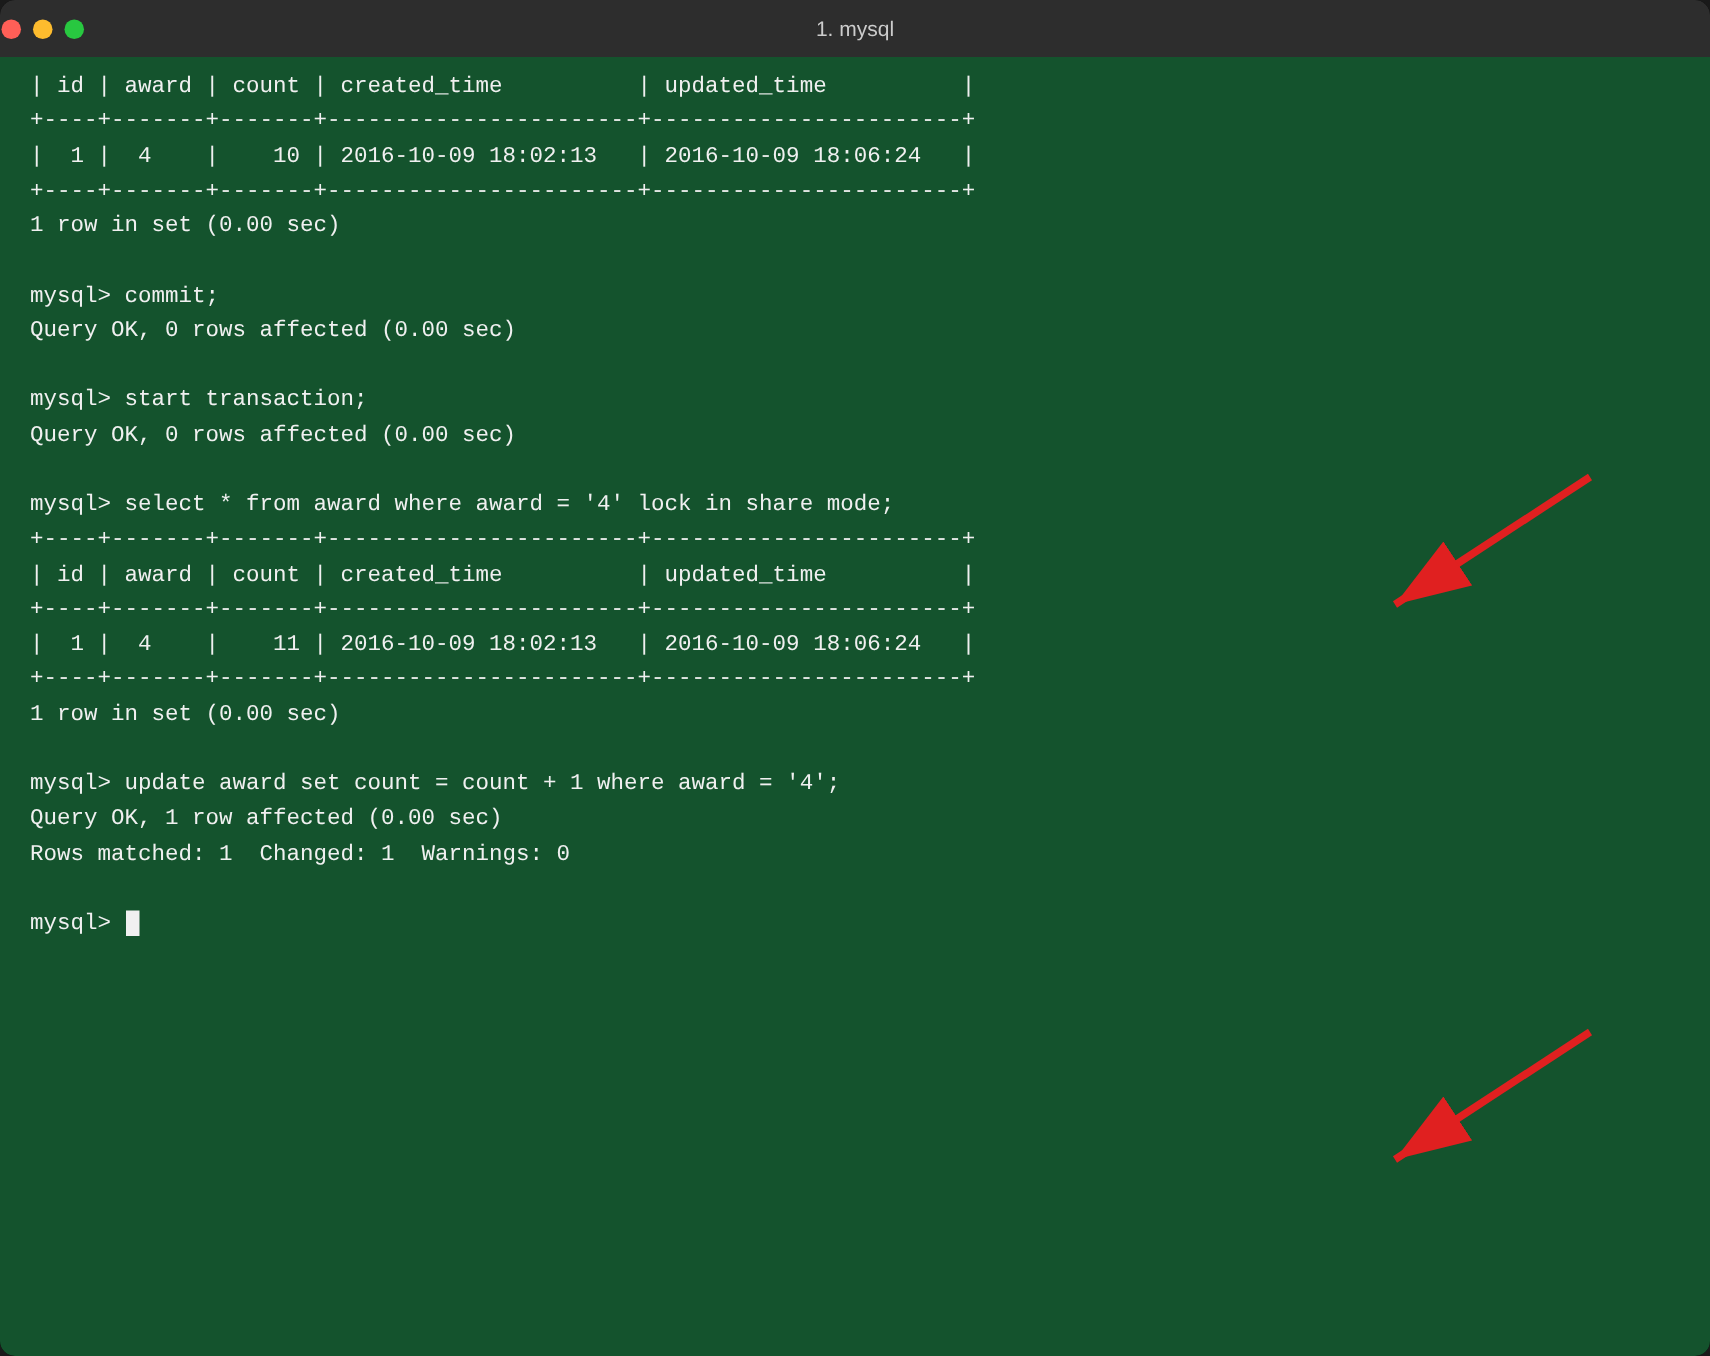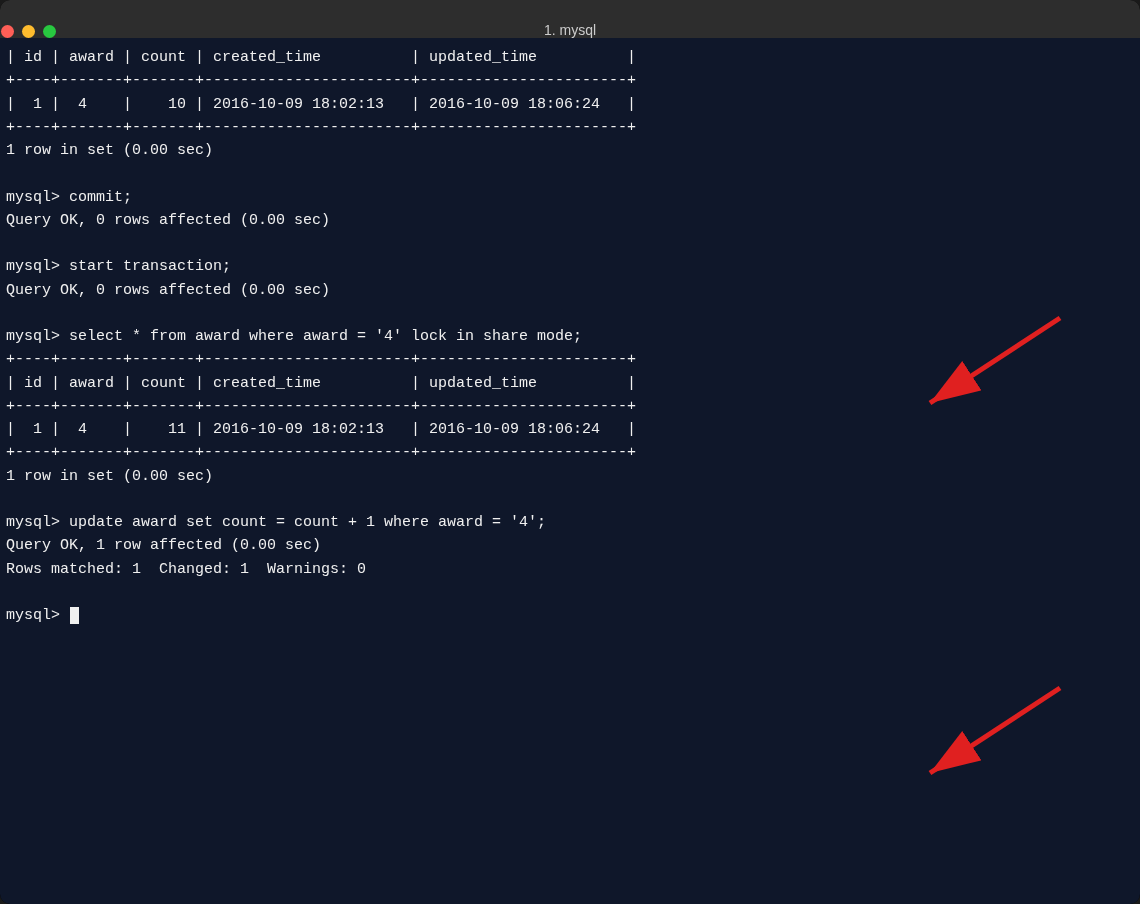--- a/index.html
+++ b/index.html
@@ -19,21 +19,21 @@
       border-radius: 10px;
       overflow: hidden;
       display: flex;
       flex-direction: column;
     }
 
     .titlebar {
       background: #2d2d2d;
       height: 38px;
       display: flex;
-      align-items: flex-end;
+      align-items: center;
       padding: 0 1px;
       flex-shrink: 0;
       position: relative;
     }
 
     .traffic-lights {
       display: flex;
       gap: 8px;
     }
 
@@ -51,22 +51,22 @@
       position: absolute;
       left: 50%;
       transform: translateX(-50%);
       color: #ccc;
       font-size: 14px;
       font-family: -apple-system, BlinkMacSystemFont, sans-serif;
     }
 
     .terminal {
       flex: 1;
-      background: #0f172a;
-      padding: 8px 6px;
+      background: #14532d;
+      padding: 8px 20px;
       color: #f0f0f0;
       font-size: 15px;
       line-height: 1.55;
       overflow: hidden;
       position: relative;
     }
 
     .terminal pre {
       font-family: 'Courier New', Courier, monospace;
       font-size: 15px;

